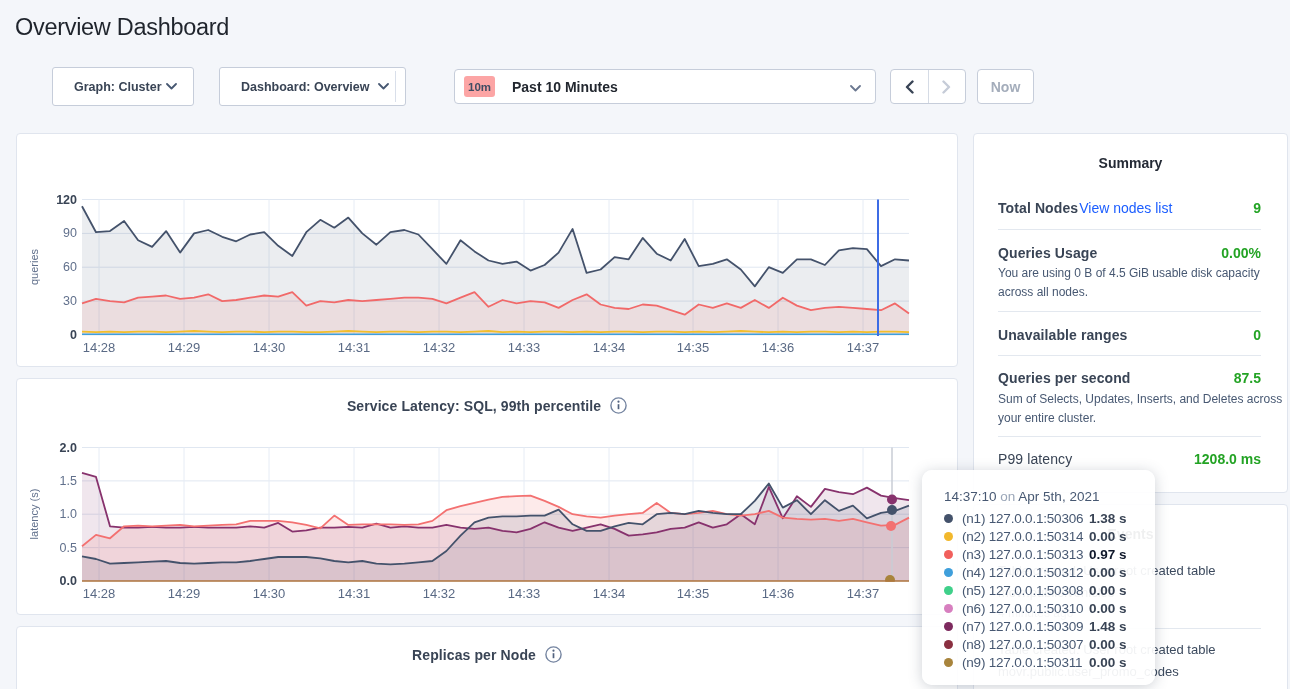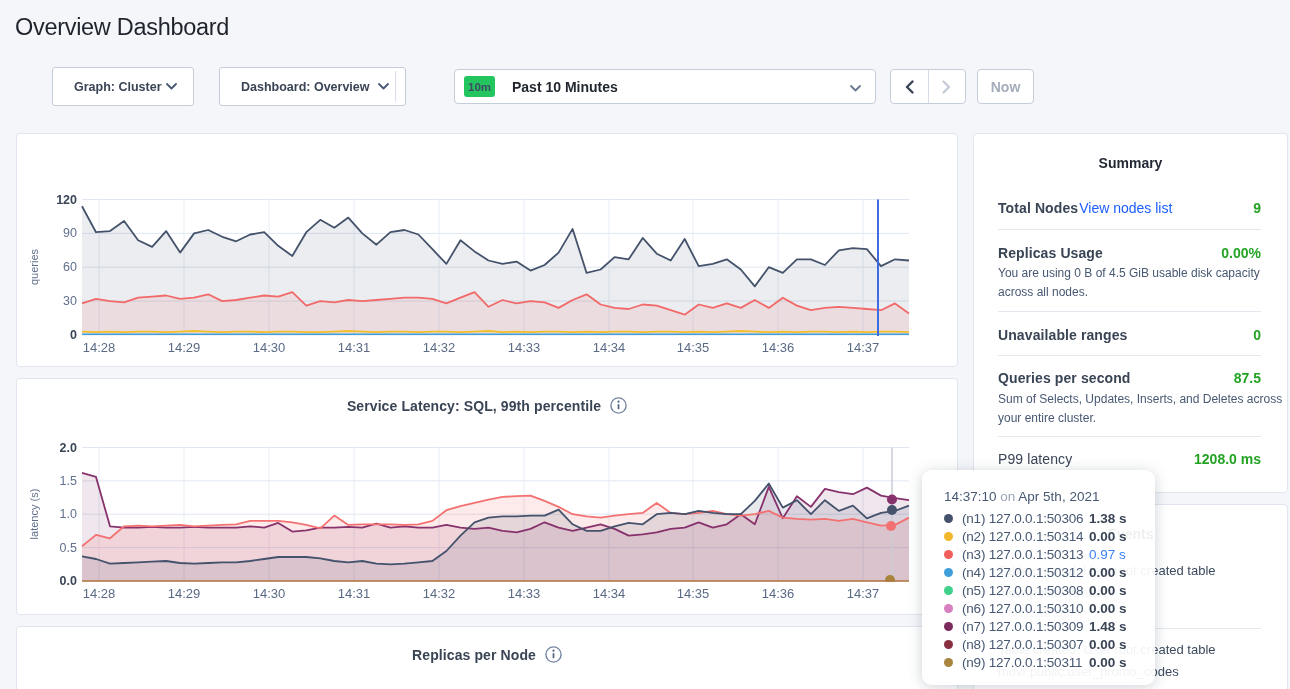--- a/index.html
+++ b/index.html
@@ -20,21 +20,21 @@
 </div>
 <div class="btn" style="left:183px;top:67px;width:187px;height:39px;border-radius:3px;padding:0 16px 0 21px;justify-content:space-between">
   <span style="font-size:12.5px;font-weight:bold;color:#394455;white-space:nowrap">Dashboard: Overview</span>
     <svg width="11" height="7" viewBox="0 0 11 7" style="flex:none">
       <path d="M1 1 L5.5 5.5 L10 1" fill="none" stroke="#475872" stroke-width="1.8" stroke-linecap="round" stroke-linejoin="round"></path>
     </svg>
 </div>
 <div style="position:absolute;left:395px;top:71px;width:1px;height:31px;background:#d9dfea"></div>
 
 <div class="btn" style="left:418px;top:69px;width:422px;height:35px;padding:0 14px 0 9px">
-  <span style="background:#22c55e;border-radius:3px;width:31px;height:21px;display:flex;align-items:center;justify-content:center;font-size:11.5px;font-weight:bold;color:#3e4c63">10m</span>
+  <span style="background:#fca5a5;border-radius:3px;width:31px;height:21px;display:flex;align-items:center;justify-content:center;font-size:11.5px;font-weight:bold;color:#3e4c63">10m</span>
   <span style="margin-left:17px;font-size:14px;font-weight:bold;color:#22272f">Past 10 Minutes</span>
   <span style="margin-left:auto"><svg width="11" height="7" viewBox="0 0 11 7" style="flex:none">
         <path d="M1 1 L5.5 5.5 L10 1" fill="none" stroke="#6b7890" stroke-width="1.8" stroke-linecap="round" stroke-linejoin="round"></path>
       </svg></span>
 </div>
 <div class="btn" style="left:854px;top:69px;width:76px;height:35px;padding:0">
   <span style="width:38px;height:100%;display:flex;align-items:center;justify-content:center">
     <svg width="9" height="14" viewBox="0 0 9 14">
         <path d="M7.5 1.5 L2 7 L7.5 12.5" fill="none" stroke="#394455" stroke-width="2.4" stroke-linecap="round" stroke-linejoin="round"></path>
       </svg>
@@ -166,21 +166,21 @@
 
 <div class="panel" style="left:973px;top:133px;width:315px;height:360px">
   <div style="position:absolute;top:21px;left:0;right:0;text-align:center;font-size:14px;font-weight:bold;color:#242a35">Summary</div>
   <div style="position:absolute;left:24px;right:26px;top:64px;height:20px;display:flex;align-items:center">
       <span style="font-weight:bold;font-size:14px;color:#394455;letter-spacing:0.1px">Total Nodes</span>
       <span style="margin-left:1px;font-size:14px;font-weight:normal;color:#1b5dff">View nodes list</span>
       <span style="margin-left:auto;font-weight:bold;font-size:14px;color:#23a324">9</span>
     </div>
   <div style="position:absolute;left:24px;right:26px;top:95px;height:1px;background:#e3e8ef"></div>
   <div style="position:absolute;left:24px;right:26px;top:109px;height:20px;display:flex;align-items:center">
-      <span style="font-weight:bold;font-size:14px;color:#394455;letter-spacing:0.1px">Replicas Usage</span>
+      <span style="font-weight:bold;font-size:14px;color:#394455;letter-spacing:0.1px">Queries Usage</span>
       <span style="margin-left:auto;font-weight:bold;font-size:14px;color:#23a324">0.00%</span>
     </div>
   <div style="position:absolute;left:24px;top:130px;white-space:nowrap;font-size:12px;line-height:18.5px;color:#475872">You are using 0 B of 4.5 GiB usable disk capacity<br>across all nodes.</div>
   <div style="position:absolute;left:24px;right:26px;top:177px;height:1px;background:#e3e8ef"></div>
   <div style="position:absolute;left:24px;right:26px;top:191px;height:20px;display:flex;align-items:center">
       <span style="font-weight:bold;font-size:14px;color:#394455;letter-spacing:0.1px">Unavailable ranges</span>
       <span style="margin-left:auto;font-weight:bold;font-size:14px;color:#23a324">0</span>
     </div>
   <div style="position:absolute;left:24px;right:26px;top:221px;height:1px;background:#e3e8ef"></div>
   <div style="position:absolute;left:24px;right:26px;top:234px;height:20px;display:flex;align-items:center">
@@ -211,21 +211,21 @@
       <span style="font-weight:bold;color:#394455">1.38 s</span>
     </div>
     <div style="display:flex;align-items:center;height:17.9px">
       <span style="width:9px;height:9px;border-radius:50%;background:#f2b82c;margin-right:9px;flex:none"></span>
       <span style="width:127px;color:#475872;letter-spacing:-0.2px">(n2) 127.0.0.1:50314</span>
       <span style="font-weight:bold;color:#394455">0.00 s</span>
     </div>
     <div style="display:flex;align-items:center;height:17.9px">
       <span style="width:9px;height:9px;border-radius:50%;background:#f15f5c;margin-right:9px;flex:none"></span>
       <span style="width:127px;color:#475872;letter-spacing:-0.2px">(n3) 127.0.0.1:50313</span>
-      <span style="font-weight:normal;color:#3b82f6">0.97 s</span>
+      <span style="font-weight:bold;color:#0f172a">0.97 s</span>
     </div>
     <div style="display:flex;align-items:center;height:17.9px">
       <span style="width:9px;height:9px;border-radius:50%;background:#3f9fdb;margin-right:9px;flex:none"></span>
       <span style="width:127px;color:#475872;letter-spacing:-0.2px">(n4) 127.0.0.1:50312</span>
       <span style="font-weight:bold;color:#394455">0.00 s</span>
     </div>
     <div style="display:flex;align-items:center;height:17.9px">
       <span style="width:9px;height:9px;border-radius:50%;background:#3fd08a;margin-right:9px;flex:none"></span>
       <span style="width:127px;color:#475872;letter-spacing:-0.2px">(n5) 127.0.0.1:50308</span>
       <span style="font-weight:bold;color:#394455">0.00 s</span>

